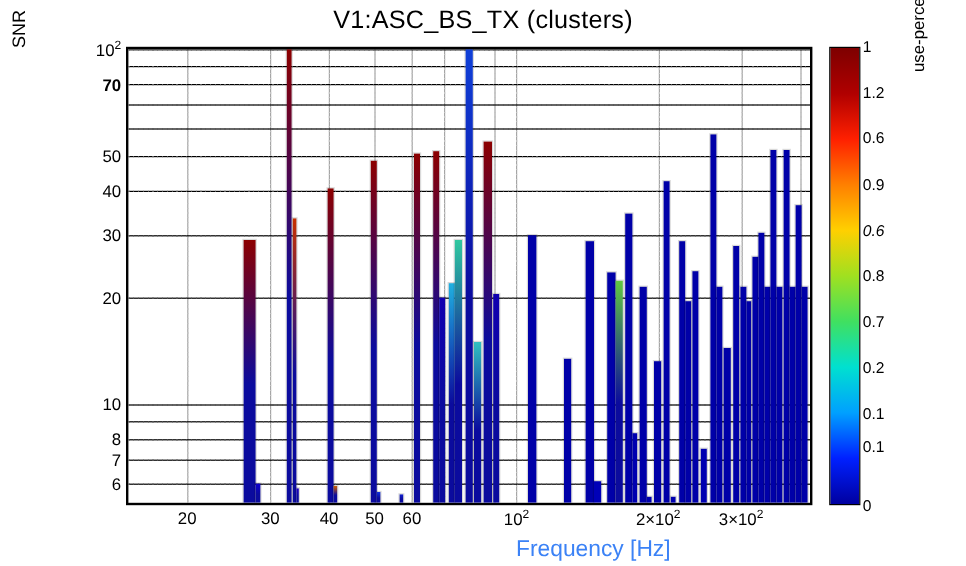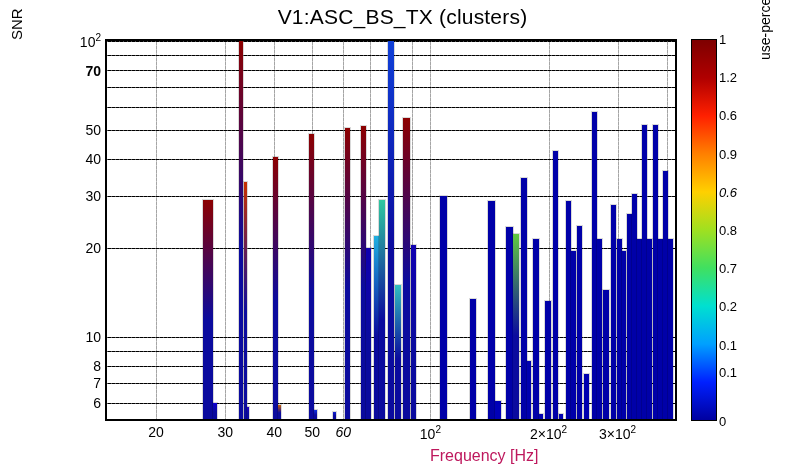--- a/index.html
+++ b/index.html
@@ -24,21 +24,21 @@
 
   
   .ylab{
     position:absolute;left:8px;top:40px;
     font-size:15px;color:#000;
     transform:rotate(-90deg);transform-origin:left top;
     white-space:nowrap;
   }
   .ylab-inner{display:block;}
   .xlab{
-    position:absolute;left:430px;top:447px;font-size:16px;color:#be185d;white-space:nowrap;
+    position:absolute;left:430px;top:447px;font-size:19px;color:#3b82f6;white-space:nowrap;
   }
   .ytick{
     position:absolute;right:0;font-size:14px;color:#000;text-align:right;white-space:nowrap;
     transform:translateY(-50%);
   }
   .ytick sup{font-size:10px;vertical-align:super;}
   #yticks{position:absolute;left:55px;top:39px;width:46px;height:382px;}
   .xtick{
     position:absolute;top:0;font-size:14px;color:#000;white-space:nowrap;
     transform:translateX(-50%);
@@ -165,21 +165,21 @@
         <div class="bar" style="left: 555.8px; width: 5.2px; top: 129.7px; height: 248.3px; background: rgb(0, 0, 168); outline: rgba(0, 0, 0, 0.15) solid 1px;"></div>
         <div class="bar" style="left: 561px; width: 5.4px; top: 197.8px; height: 180.2px; background: rgb(0, 0, 168); outline: rgba(0, 0, 0, 0.15) solid 1px;"></div>
       </div>
   </div>
 
   <div id="xticks">
       <div class="xtick" style="left: 51px;">20</div>
       <div class="xtick" style="left: 120.2px;">30</div>
       <div class="xtick" style="left: 169.2px;">40</div>
       <div class="xtick" style="left: 207.2px;">50</div>
-      <div class="xtick" style="left: 238.3px; font-style: italic;">60</div>
+      <div class="xtick" style="left: 238.3px;">60</div>
       <div class="xtick" style="left: 325.4px;">10<sup>2</sup></div>
       <div class="xtick" style="left: 443.5px;">2×10<sup>2</sup></div>
       <div class="xtick" style="left: 512.6px;">3×10<sup>2</sup></div>
     </div>
   <div class="xlab">Frequency [Hz]</div>
 
   <div id="cbar" style="background: linear-gradient(to top, rgb(0, 0, 160) 0%, rgb(0, 32, 255) 10%, rgb(0, 160, 255) 20%, rgb(0, 224, 208) 30%, rgb(64, 224, 96) 40%, rgb(160, 224, 32) 50%, rgb(255, 208, 0) 60%, rgb(255, 128, 0) 70%, rgb(255, 32, 0) 80%, rgb(176, 0, 0) 90%, rgb(126, 0, 0) 100%);"></div>
   <div id="cbarticks">
       <div class="cbtick" style="top: 382px;">0</div>
       <div class="cbtick" style="top: 333px;">0.1</div>

